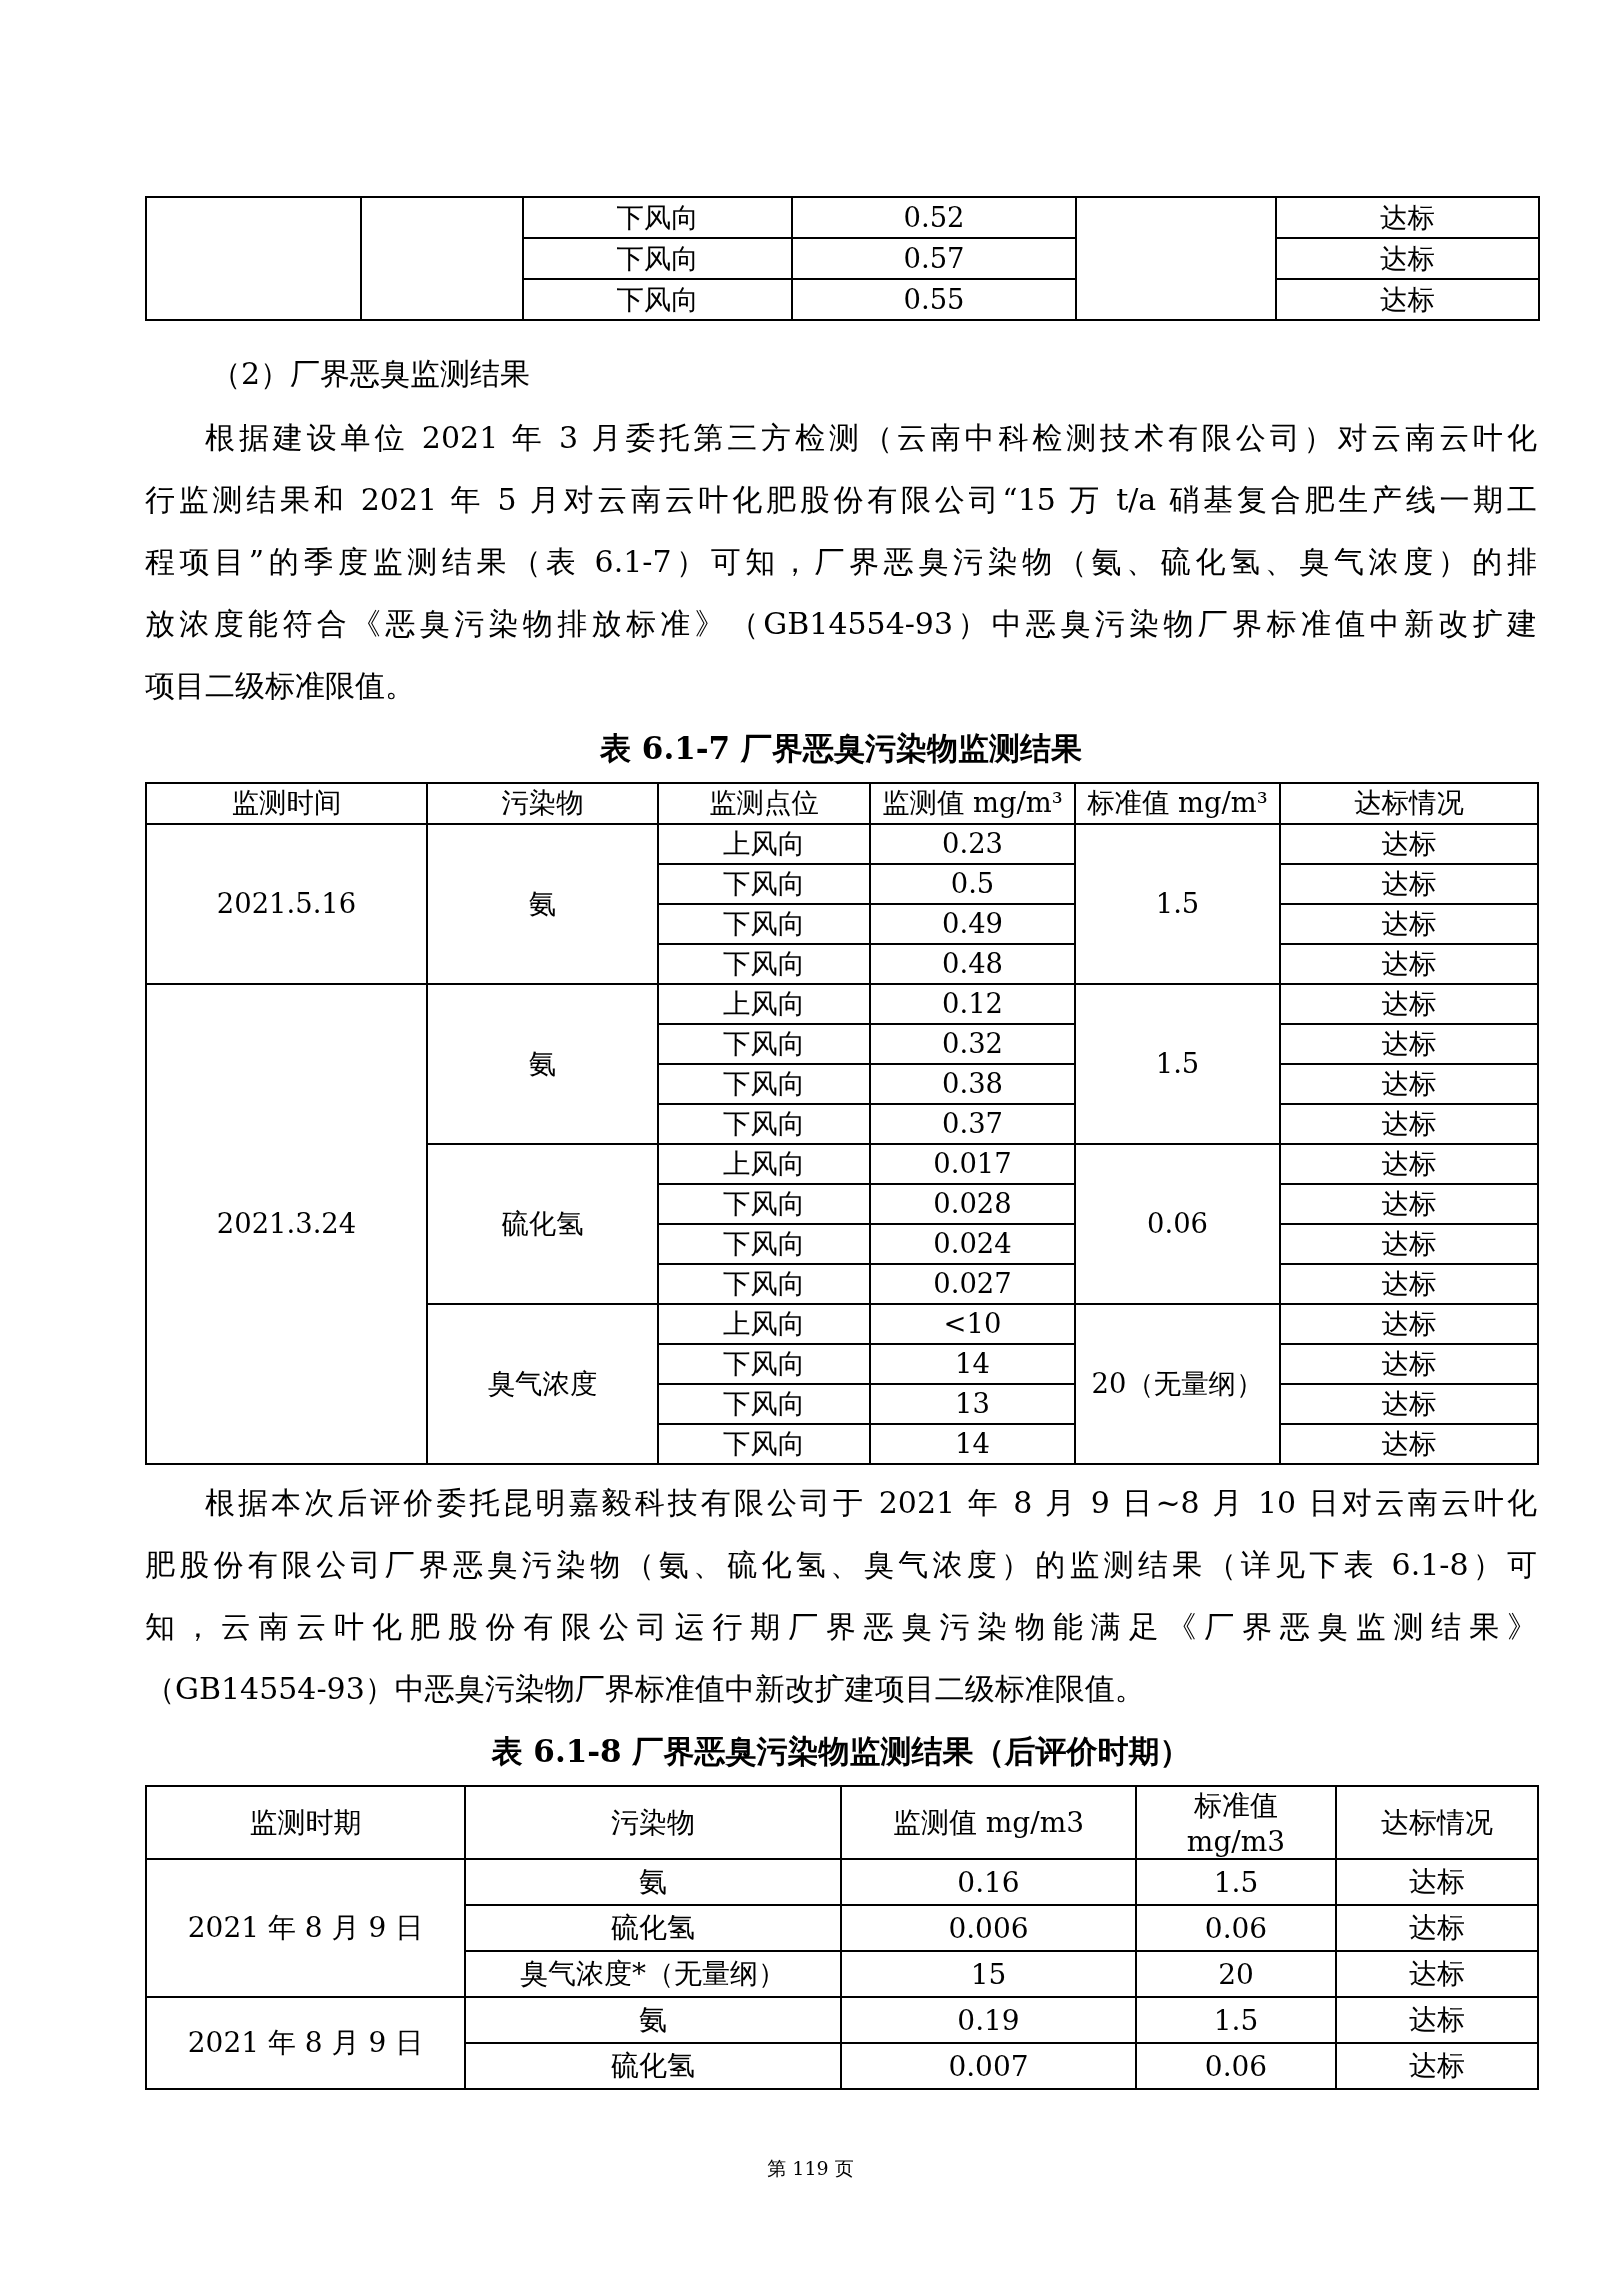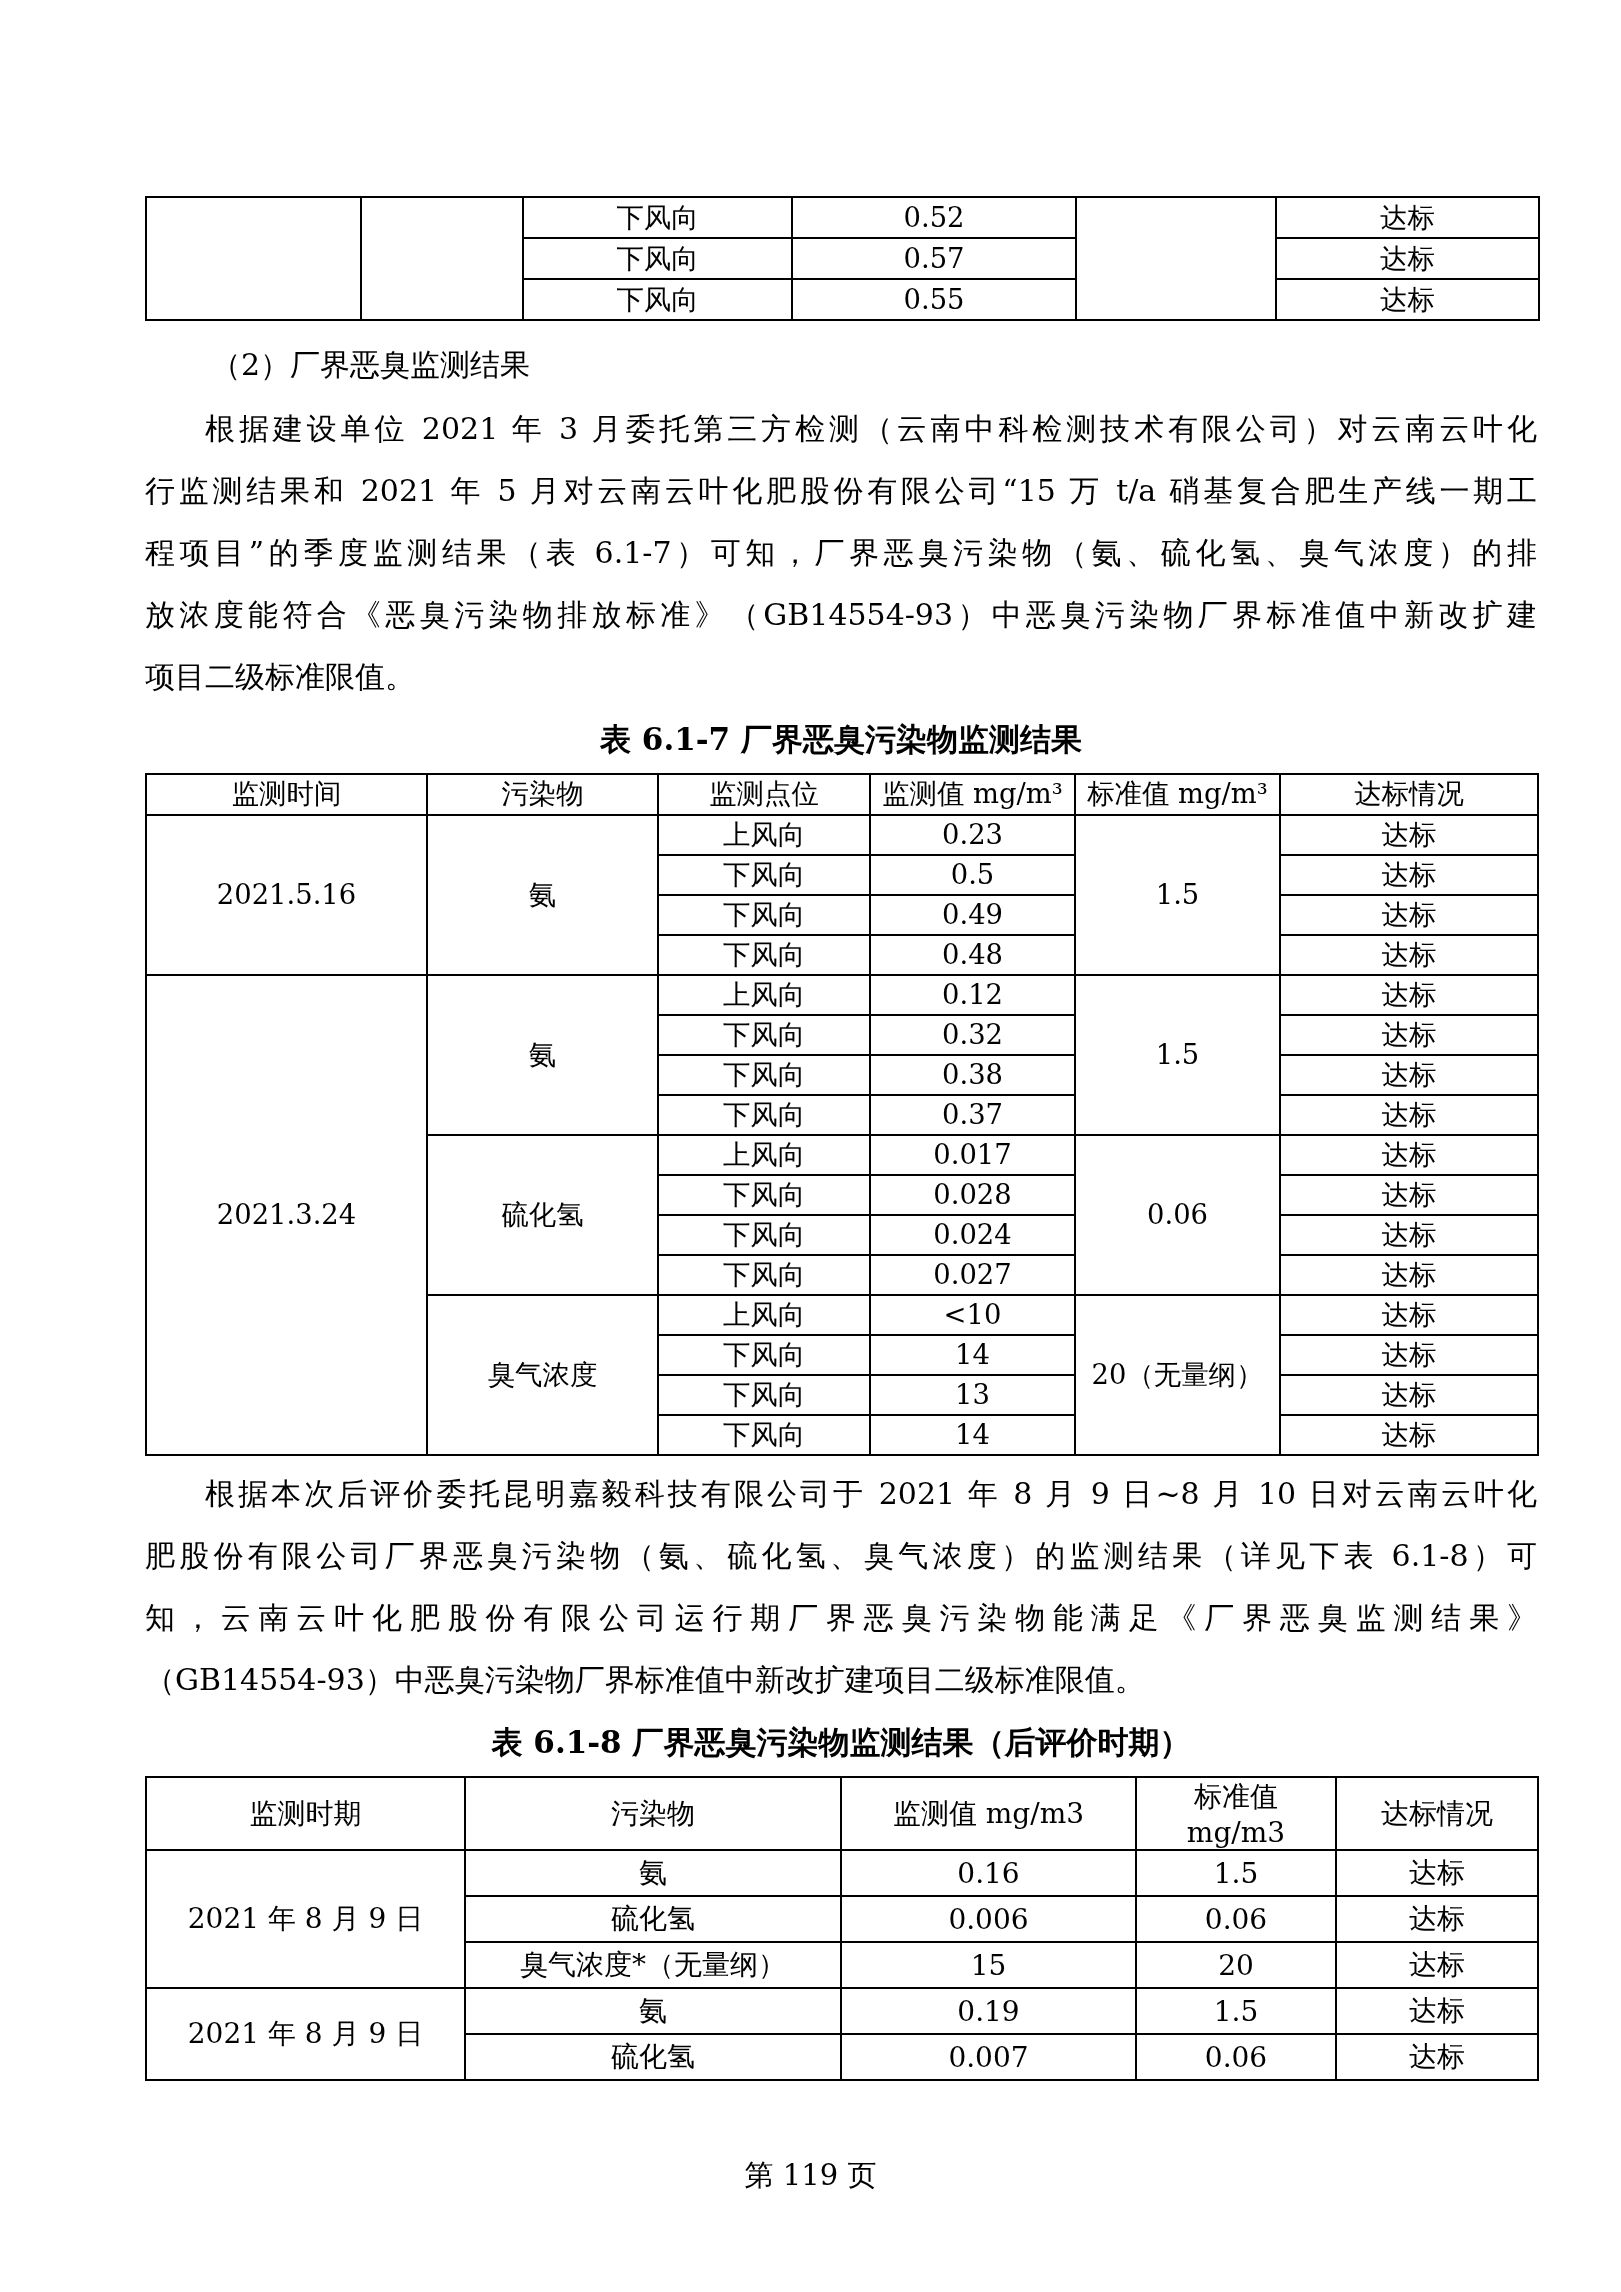--- a/index.html
+++ b/index.html
@@ -12,21 +12,21 @@
   .content{position:absolute;left:145px;top:0;width:1392px;}
   table{border-collapse:collapse;width:1392px;table-layout:fixed;}
   td,th{
     border:2px solid #000;text-align:center;vertical-align:middle;
     font-size:27.4px;font-weight:normal;padding:0 2px;overflow:hidden;
   }
   
   .carryover{margin-top:196px;}
   .carryover td{height:39px;}
   
-  .heading{font-size:30px;line-height:51px;margin-top:18px;text-indent:2.2em;}
+  .heading{font-size:30px;line-height:51px;margin-top:27px;text-indent:2.2em;}
   .para{margin-top:7.8px;}
   .para .line{
     font-size:30px;line-height:62px;
     text-align:justify;text-align-last:justify;
     white-space:nowrap;
   }
   .para .line.first{text-indent:2em;}
   .para .line.last{text-align-last:left;}
   
   .tbl-title{
@@ -35,21 +35,21 @@
   }
   
   .t617 th{height:39px;}
   .t617 td{height:38px;margin-left:40px;}
   
   .t618{margin-top:5.9px;}
   .t618 th{height:71px;white-space:pre-line;font-size:28px;border-radius:25px;}
   .t618 td{height:44px;font-size:28px;}
   .footer{
     position:absolute;left:0;top:2156px;width:1621px;
-    text-align:center;font-size:29px;
+    text-align:center;font-size:19px;
   }
 </style>
 </head>
 <body>
 
 <div class="content">
 
   <table class="carryover">
     <colgroup>
       <col style="width:215px">

